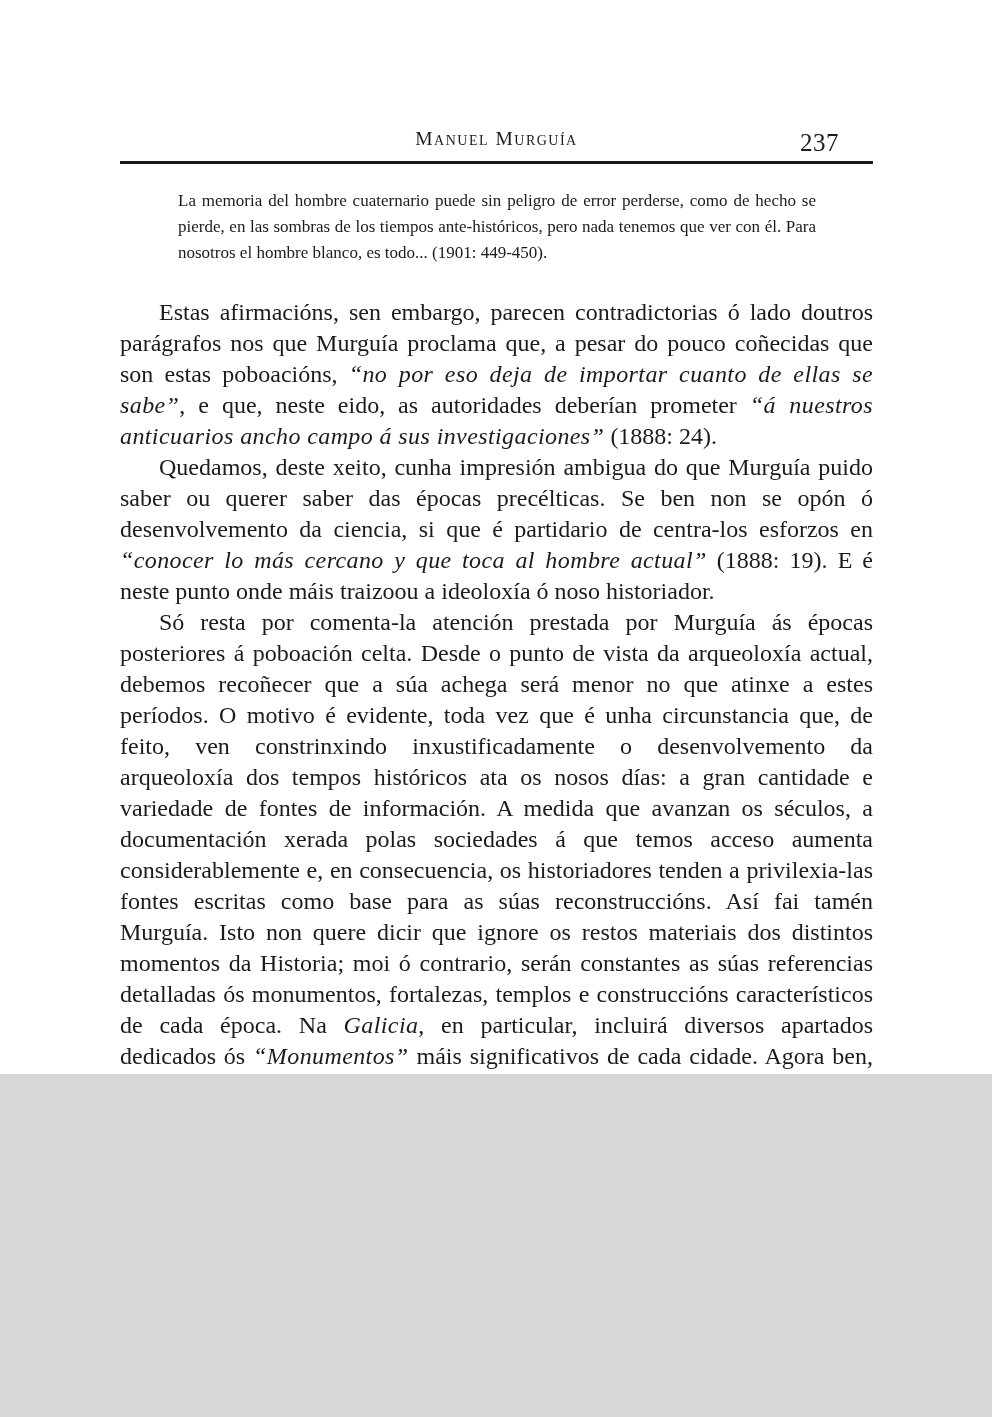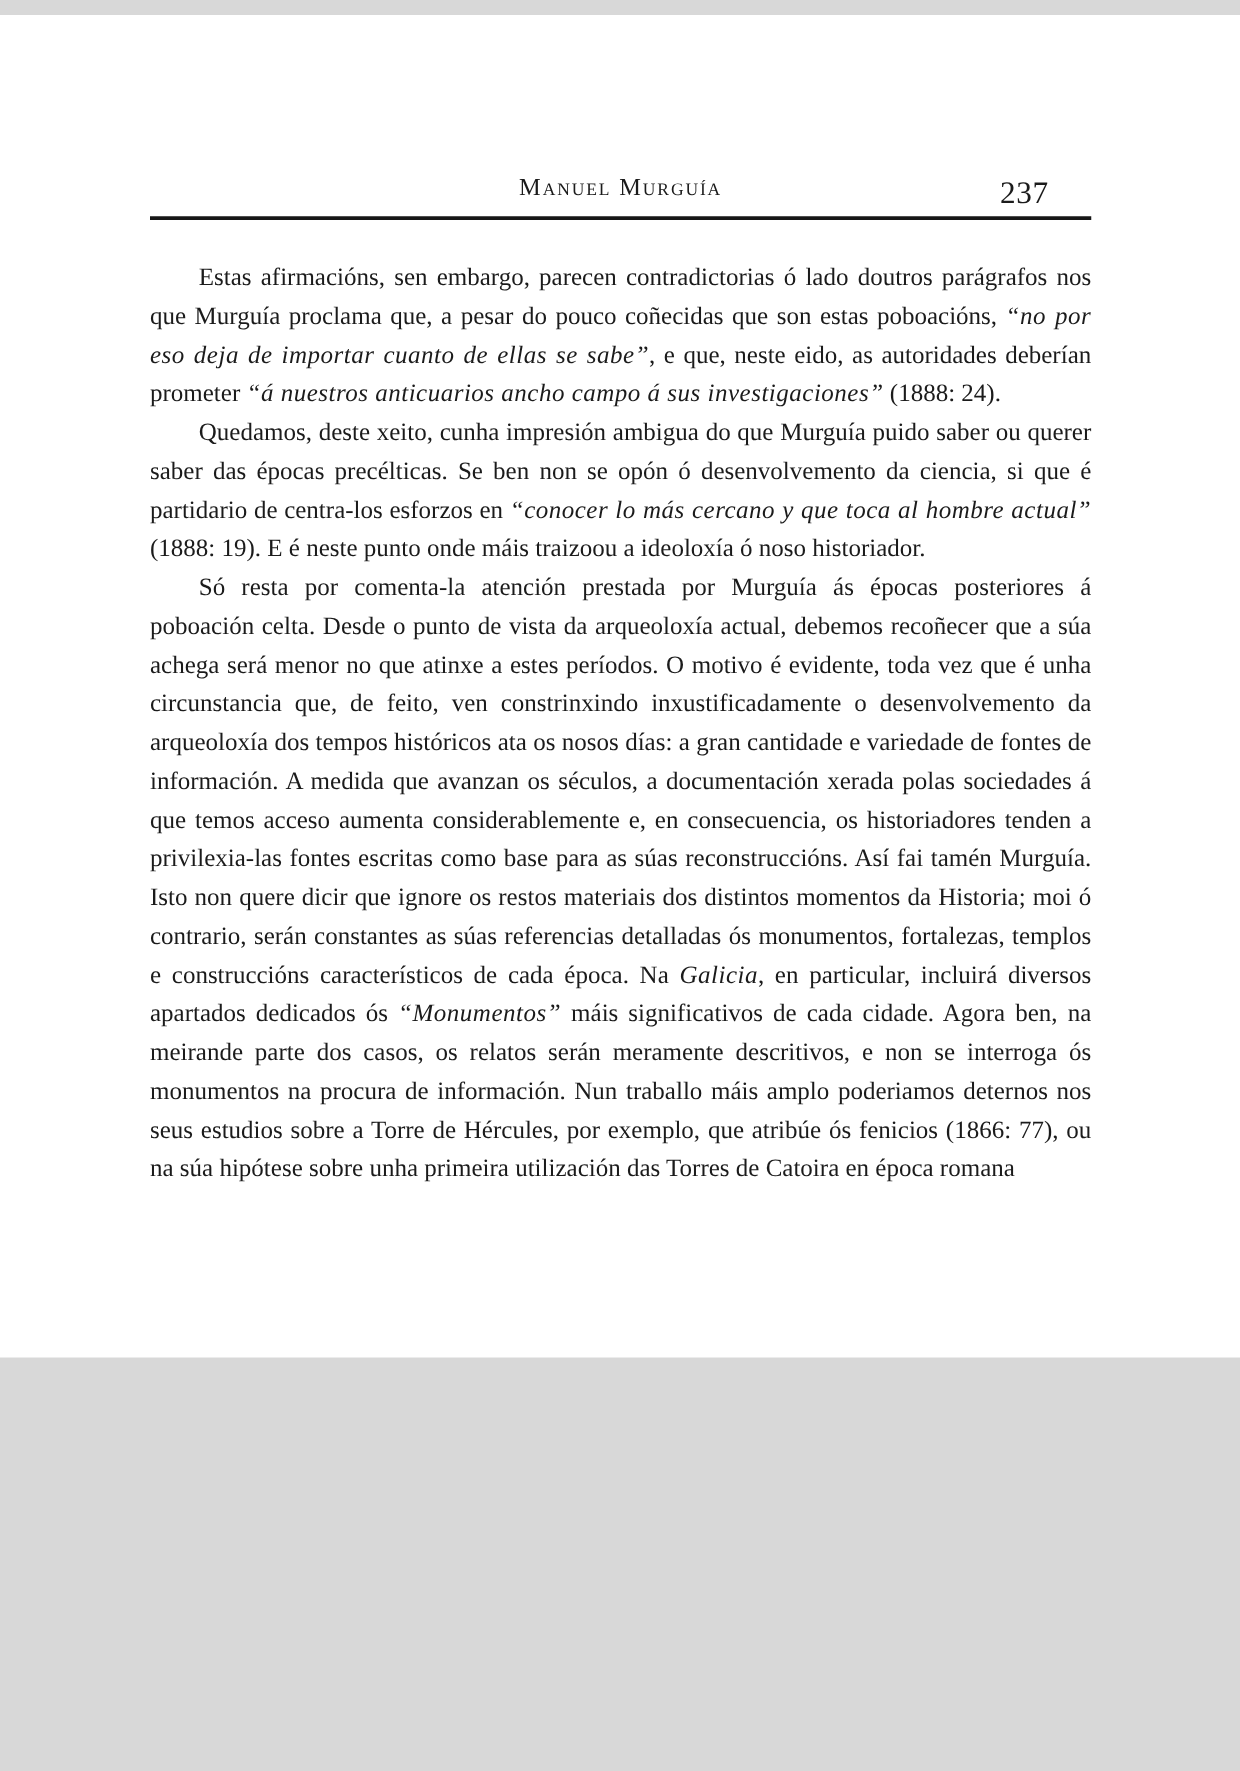--- a/index.html
+++ b/index.html
@@ -4,21 +4,21 @@
 <style>
   html, body { margin: 0; padding: 0; }
   body {
     background: #d8d8d8;
     font-family: "Liberation Serif", serif;
   }
   .page {
     position: relative;
     width: 992px;
     height: 1074px;
-    margin: 12px auto;
+    margin: 0 auto;
     background: #ffffff;
     color: #1b1b1b;
     overflow: hidden;
     font-family: Liberation Serif, serif;
   }
   .type-area {
     position: absolute;
     left: 120px;
     top: 128px;
     width: 753px;
@@ -46,21 +46,21 @@
     margin: 3px 0 0 0;
   }
   .block-quote {
     margin: 24px 57px 0 58px;
     font-size: 17px;
     line-height: 26px;
     text-align: justify;
   }
   .body-text {
     margin-top: 31px;
-    font-size: 20px;
+    font-size: 24px;
     line-height: 31px;
     text-align: justify;
   }
   .body-text p {
     margin: 0;
     text-indent: 39px;
   }
   .it {
     font-style: italic;
     letter-spacing: 0.4px;
@@ -72,20 +72,21 @@
 <div class="page">
   <div class="type-area">
 
     <div class="running-head">
       <div class="running-title">Manuel Murguía</div>
       <div class="page-number">237</div>
     </div>
 
     <hr class="rule">
 
+    <div class="block-quote">La memoria del hombre cuaternario puede sin peligro de error perderse, como de hecho se pierde, en las sombras de los tiempos ante-históricos, pero nada tenemos que ver con él. Para nosotros el hombre blanco, es todo... (1901: 449-450).</div>
 
     <div class="body-text">
         <p><span>Estas afirmacións, sen embargo, parecen contradictorias ó lado doutros parágrafos nos que Murguía proclama que, a pesar do pouco coñecidas que son estas poboacións, </span><span class="it">“no por eso deja de importar cuanto de ellas se sabe”</span><span>, e que, neste eido, as autoridades deberían prometer </span><span class="it">“á nuestros anticuarios ancho campo á sus investigaciones”</span><span> (1888: 24).</span></p>
         <p><span>Quedamos, deste xeito, cunha impresión ambigua do que Murguía puido saber ou querer saber das épocas precélticas. Se ben non se opón ó desenvolvemento da ciencia, si que é partidario de centra-los esforzos en </span><span class="it">“conocer lo más cercano y que toca al hombre actual”</span><span> (1888: 19). E é neste punto onde máis traizoou a ideoloxía ó noso historiador.</span></p>
         <p><span>Só resta por comenta-la atención prestada por Murguía ás épocas posteriores á poboación celta. Desde o punto de vista da arqueoloxía actual, debemos recoñecer que a súa achega será menor no que atinxe a estes períodos. O motivo é evidente, toda vez que é unha circunstancia que, de feito, ven constrinxindo inxustificadamente o desenvolvemento da arqueoloxía dos tempos históricos ata os nosos días: a gran cantidade e variedade de fontes de información. A medida que avanzan os séculos, a documentación xerada polas sociedades á que temos acceso aumenta considerablemente e, en consecuencia, os historiadores tenden a privilexia-las fontes escritas como base para as súas reconstruccións. Así fai tamén Murguía. Isto non quere dicir que ignore os restos materiais dos distintos momentos da Historia; moi ó contrario, serán constantes as súas referencias detalladas ós monumentos, fortalezas, templos e construccións característicos de cada época. Na </span><span class="it">Galicia</span><span>, en particular, incluirá diversos apartados dedicados ós </span><span class="it">“Monumentos”</span><span> máis significativos de cada cidade. Agora ben, na meirande parte dos casos, os relatos serán meramente descritivos, e non se interroga ós monumentos na procura de información. Nun traballo máis amplo poderiamos deternos nos seus estudios sobre a Torre de Hércules, por exemplo, que atribúe ós fenicios (1866: 77), ou na súa hipótese sobre unha primeira utilización das Torres de Catoira en época romana</span></p>
       </div>
 
   </div>
 </div>
 

